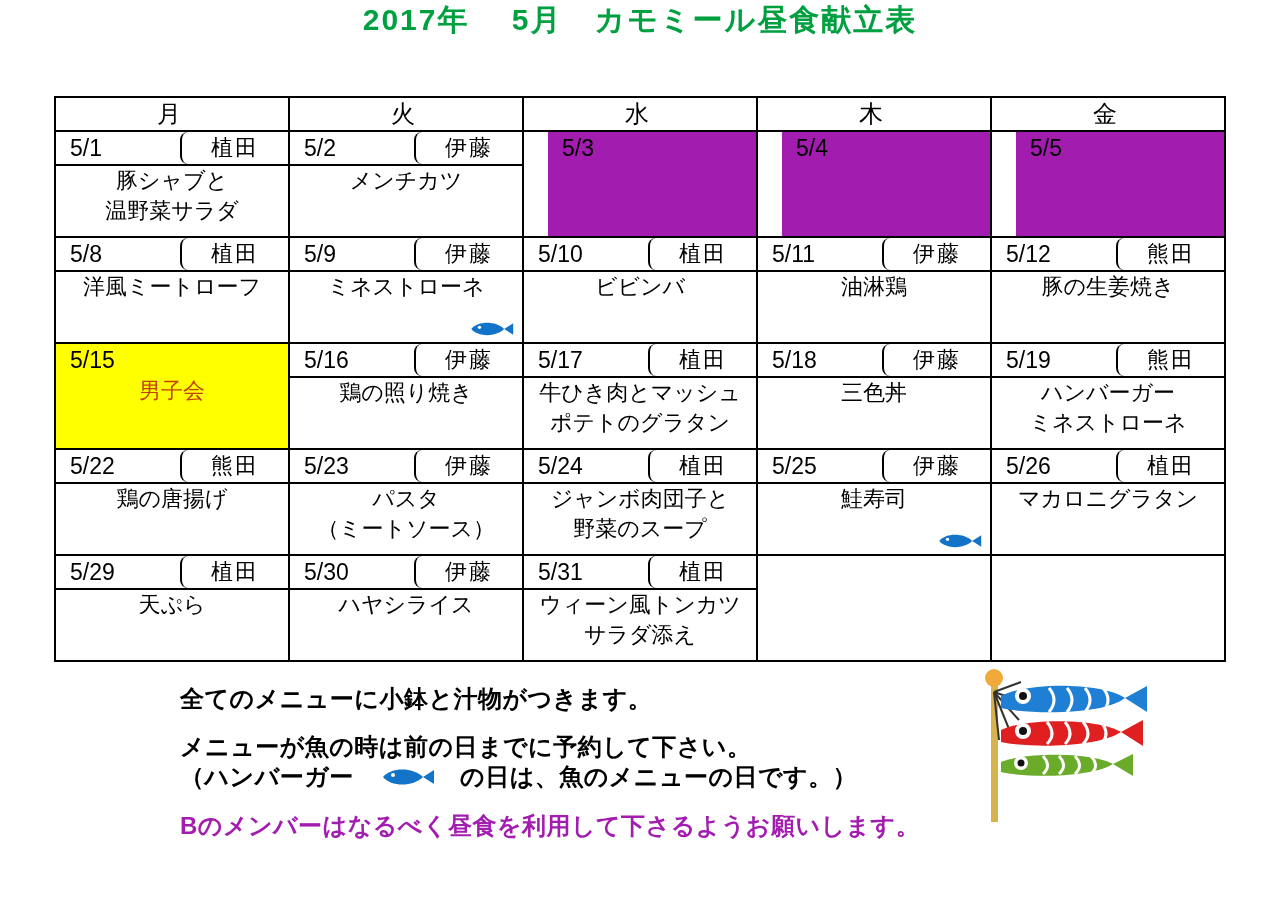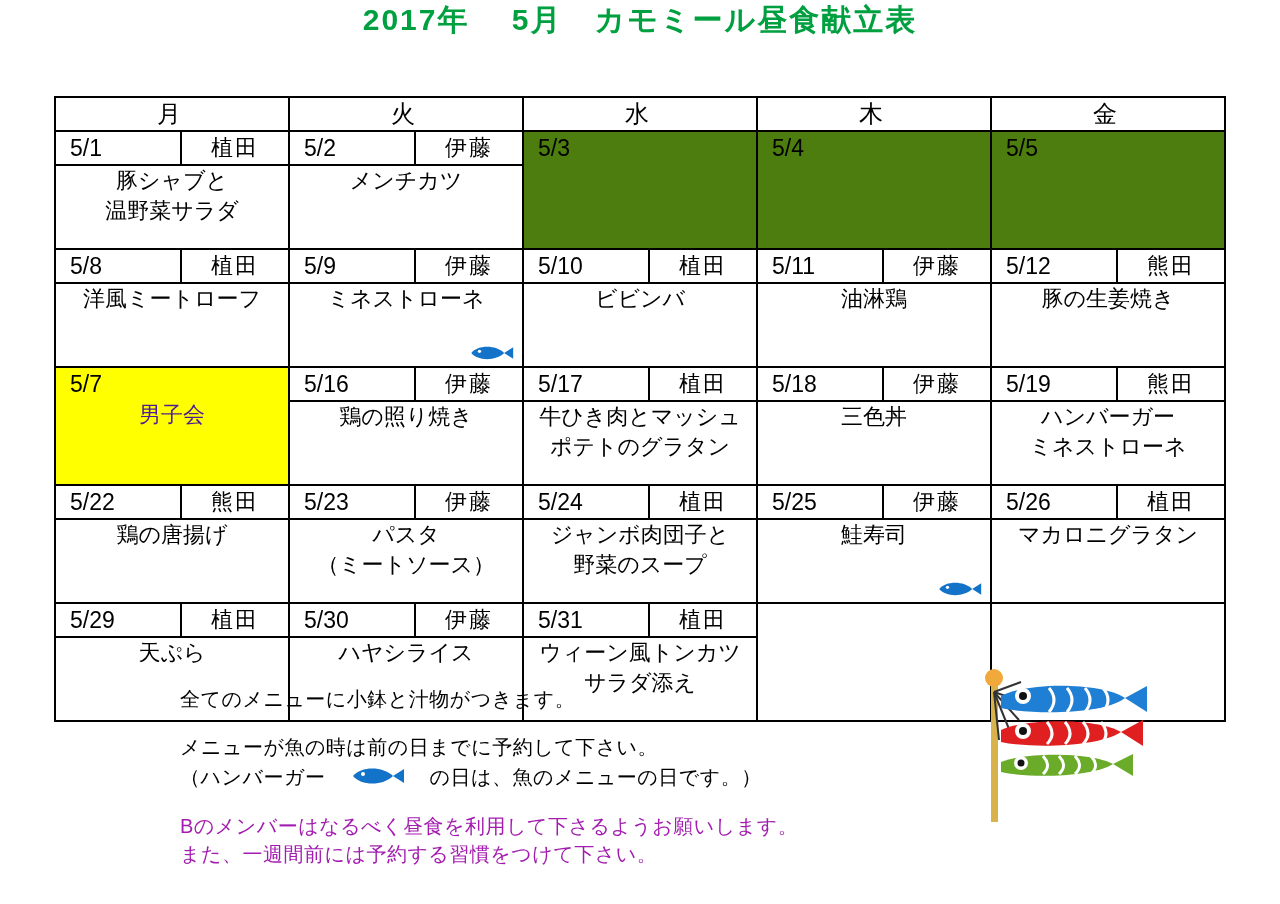--- a/index.html
+++ b/index.html
@@ -39,21 +39,21 @@
     vertical-align: top;
   }
   .dow {
     height: 32px;
     text-align: center;
     font-size: 24px;
     font-weight: normal;
     letter-spacing: 6px;
   }
   .cell {
-    height: 116px;
+    height: 104px;
     position: relative;
   }
   .cell-head {
     display: flex;
     align-items: stretch;
     height: 32px;
     border-bottom: 2px solid #000;
   }
   .cell.noborder .cell-head {
     border-bottom: none;
@@ -65,48 +65,50 @@
     line-height: 32px;
     text-align: left;
   }
   .cook {
     width: 106px;
     border-left: 2px solid #000;
     font-size: 22px;
     line-height: 32px;
     text-align: center;
     letter-spacing: 2px;
+    border-radius: 8px;
   }
   .menu {
     font-size: 22px;
     line-height: 30px;
     text-align: center;
     padding-top: 0;
     white-space: pre-line;
   }
   .green {
-    background: #4d7c0f;
+    background: #a21caf;
+    margin-left: 24px;
   }
   .yellow {
     background: #ffff00;
   }
   .red-text {
-    color: #4c1d95;
+    color: #c2410c;
   }
   .fish {
     position: absolute;
     width: 40px;
     height: 16px;
   }
   .notes {
     position: absolute;
     left: 180px;
     top: 684px;
-    font-size: 20px;
-    font-weight: normal;
+    font-size: 24px;
+    font-weight: bold;
     line-height: 30px;
     letter-spacing: 0.5px;
   }
   .notes .blk {
     margin-bottom: 18px;
     color: #000;
   }
   .notes .red {
     color: #a21caf;
     line-height: 28px;
@@ -235,21 +237,21 @@
                 <div class="cook">熊田</div>
               </div>
               <div class="menu">豚の生姜焼き</div>
             </div>
           </td>
         </tr>
         <tr>
           <td>
             <div class="cell yellow">
               <div class="cell-head" style="border-bottom: none;">
-                <div class="date">5/7</div>
+                <div class="date">5/15</div>
               </div>
               <div class="menu red-text">男子会</div>
             </div>
           </td>
           <td>
             <div class="cell">
               <div class="cell-head">
                 <div class="date">5/16</div>
                 <div class="cook">伊藤</div>
               </div>
@@ -400,21 +402,20 @@
         <svg width="56" height="20" viewBox="0 0 56 20">
           <path d="M4 10 C12 0, 34 0, 44 10 C34 20, 12 20, 4 10 Z" fill="#1273c8"></path>
           <path d="M44 10 L55 3 L55 17 Z" fill="#1273c8"></path>
           <circle cx="14" cy="8" r="2" fill="#ffffff"></circle>
         </svg>
       </span>
       <span>の日は、魚のメニューの日です。）</span>
     </div>
   </div>
   <div class="red">Bのメンバーはなるべく昼食を利用して下さるようお願いします。</div>
-  <div class="red">また、一週間前には予約する習慣をつけて下さい。</div>
 </div>
 
 <div class="koinobori">
   <svg width="230" height="160" viewBox="0 0 230 160">
 
     <rect x="16" y="14" width="7" height="140" fill="#d8b24a"></rect>
     <circle cx="19" cy="10" r="9" fill="#f2a93b"></circle>
 
     <g stroke="#333" stroke-width="2" fill="none">
       <line x1="19" y1="24" x2="46" y2="14"></line>

